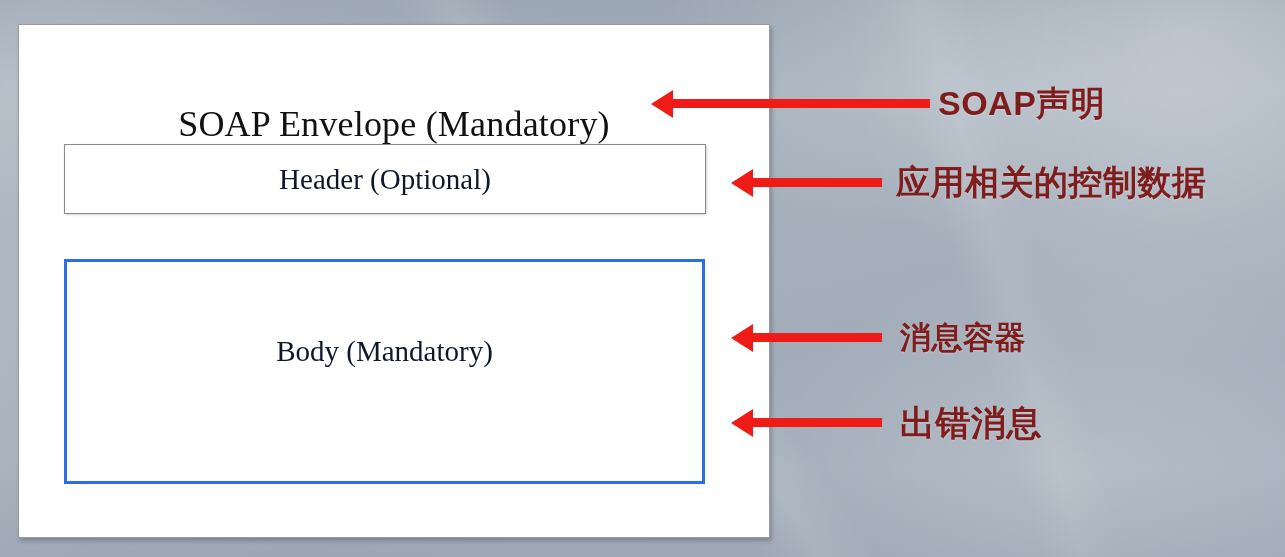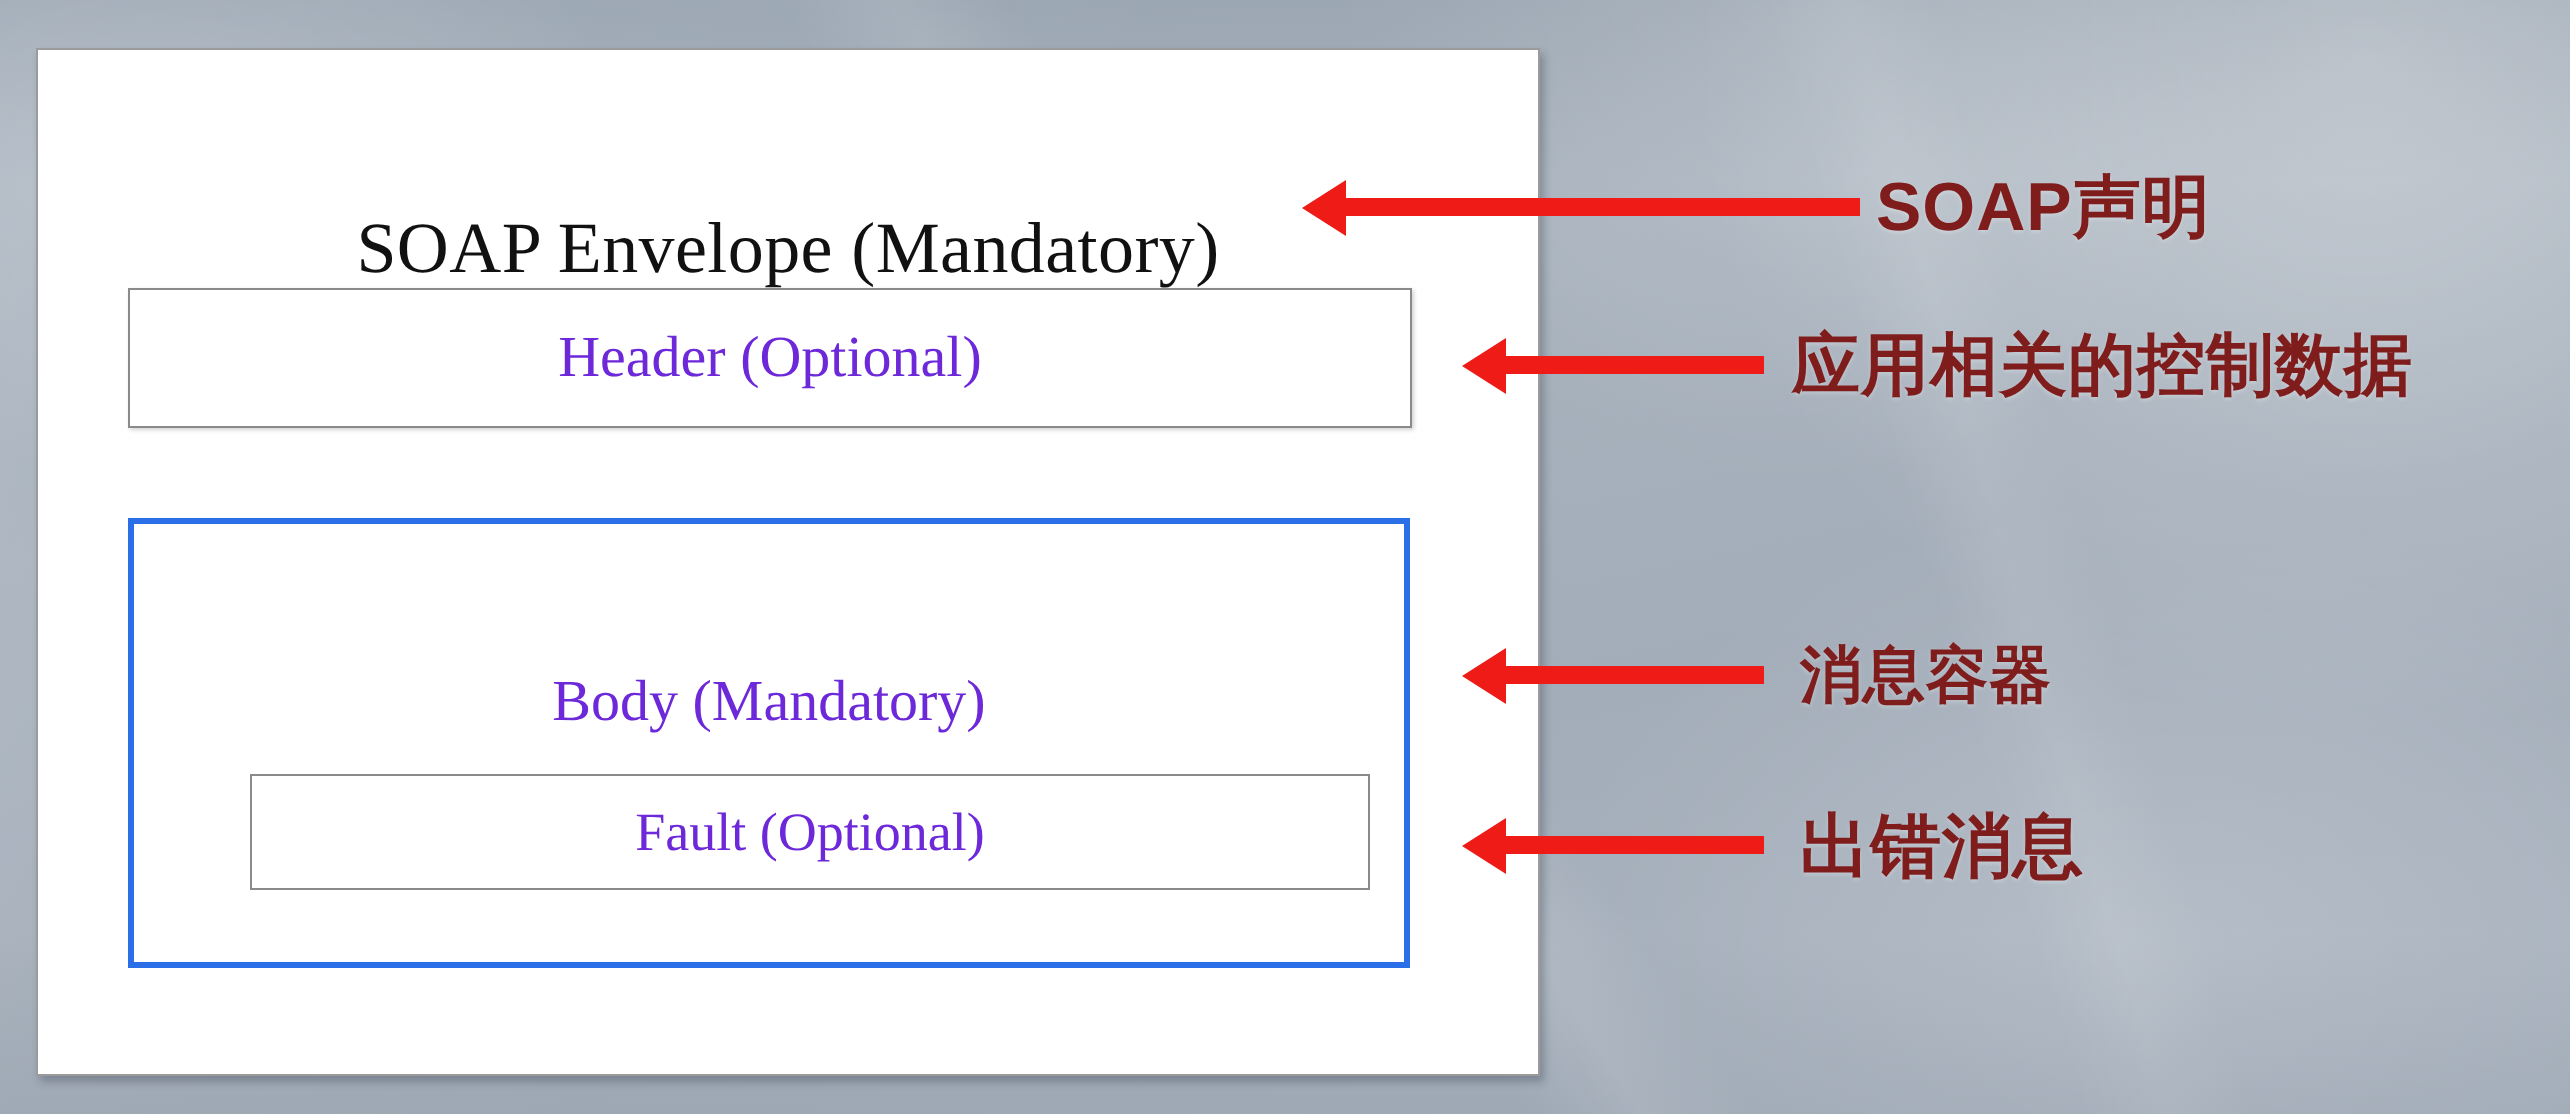--- a/index.html
+++ b/index.html
@@ -65,21 +65,21 @@
   .box {
     position:absolute;
     background:#ffffff;
     display:flex;
     align-items:center;
     justify-content:center;
   }
   .box-label {
     font-family:"Liberation Serif", serif;
     font-size:29px;
-    color:#6d28d9;
+    color:#0f172a;
     white-space:nowrap;
   }
 
   #header-box {
     left:45px; top:119px;
     width:642px; height:70px;
     border:1.5px solid #8a8a8a;
     box-shadow:1px 1px 2px rgba(60,60,60,0.22);
   }
 
@@ -153,23 +153,20 @@
 
   <div class="envelope-title">SOAP Envelope (Mandatory)</div>
 
   <div class="box" id="header-box">
     <span class="box-label">Header (Optional)</span>
   </div>
 
   <div class="box" id="body-box">
     <div class="box-label" id="body-label">Body (Mandatory)</div>
 
-    <div id="fault-box">
-      <span class="box-label">Fault (Optional)</span>
-    </div>
   </div>
 
 </div>
 
 <div class="arrow" id="arrow-1"></div>
 <div class="arrow" id="arrow-2"></div>
 <div class="arrow" id="arrow-3"></div>
 <div class="arrow" id="arrow-4"></div>
 
 <div class="callout" id="callout-1">SOAP声明</div>

